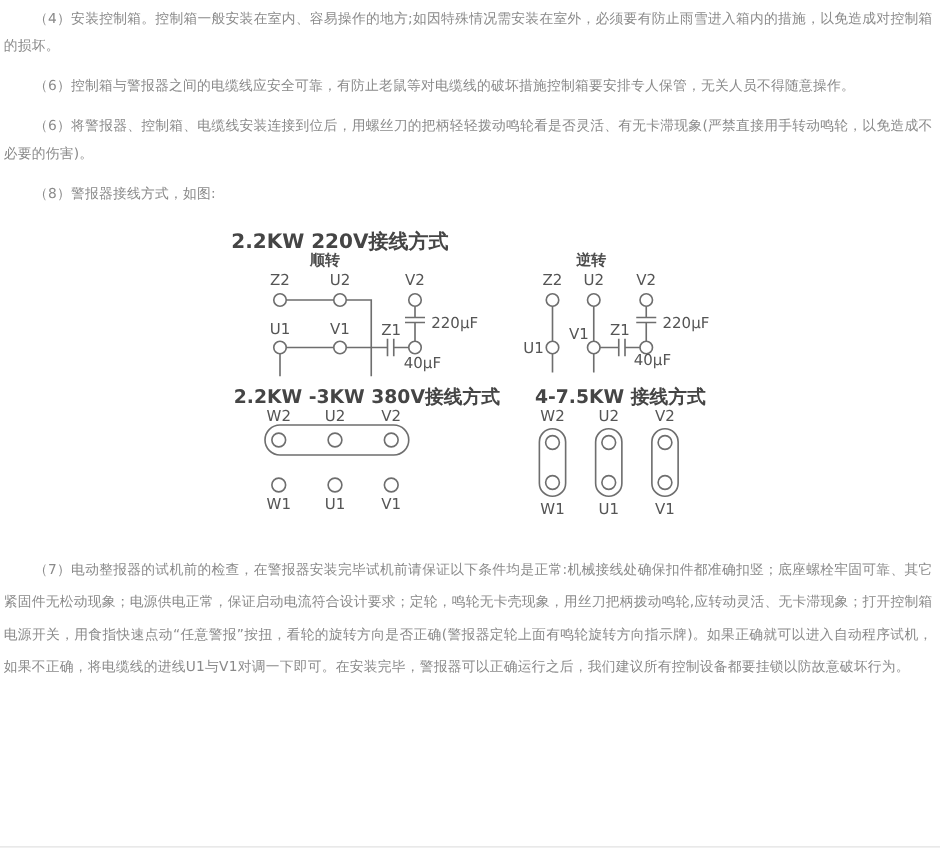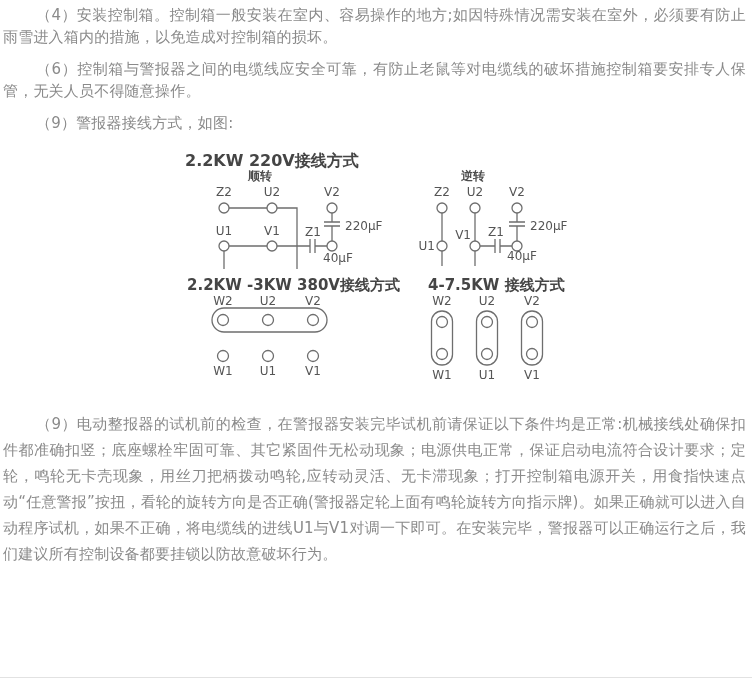--- a/index.html
+++ b/index.html
@@ -8,21 +8,21 @@
     height: 681px;
     background: #ffffff;
     font-family: "DejaVu Sans", "Liberation Sans", sans-serif;
     color: #8a8a8a;
     position: relative;
     overflow: hidden;
   }
   .doc { padding: 4px 6px 0 3px; }
   .para {
     margin: 0 0 10px 0;
-    font-size: 15px;
+    font-size: 11px;
     line-height: 22px;
     text-indent: 2.2em;
     text-align: justify;
     letter-spacing: 0.2px;
   }
   .para.p9 {
     line-height: 26px;
     margin: 0;
   }
   .diagram-wrap { margin: 3px 0 17px 177px; text-align: right; }
@@ -51,21 +51,22 @@
     border-top: 1px solid #e2e2e2;
   }
 </style>
 </head>
 <body>
 
 <div class="doc">
 
   <p class="para">（4）安装控制箱。控制箱一般安装在室内、容易操作的地方;如因特殊情况需安装在室外，必须要有防止雨雪进入箱内的措施，以免造成对控制箱的损坏。</p>
   <p class="para">（6）控制箱与警报器之间的电缆线应安全可靠，有防止老鼠等对电缆线的破坏措施控制箱要安排专人保管，无关人员不得随意操作。</p>
-  <p class="para">（9）警报器接线方式，如图:</p>
+  <p class="para">（6）将警报器、控制箱、电缆线安装连接到位后，用螺丝刀的把柄轻轻拨动鸣轮看是否灵活、有无卡滞现象(严禁直接用手转动鸣轮，以免造成不必要的伤害)。</p>
+  <p class="para">（8）警报器接线方式，如图:</p>
 
   <div class="diagram-wrap">
     <svg width="400" height="250" viewBox="0 0 400 250">
 
       <text class="dtitle big" x="5" y="22">2.2KW 220V接线方式</text>
 
       <g>
         <text class="dlabel bold" x="80" y="36" text-anchor="middle">顺转</text>
 
         <path class="wire" d="M44,64 H117 V125"></path>
@@ -156,17 +157,17 @@
         <circle class="term" cx="352" cy="178" r="5.5"></circle>
         <circle class="term" cx="352" cy="210" r="5.5"></circle>
 
         <text class="dlabel" x="262" y="235" text-anchor="middle">W1</text>
         <text class="dlabel" x="307" y="235" text-anchor="middle">U1</text>
         <text class="dlabel" x="352" y="235" text-anchor="middle">V1</text>
       </g>
     </svg>
   </div>
 
-  <p class="para p9">（9）电动整报器的试机前的检查，在警报器安装完毕试机前请保证以下条件均是正常:机械接线处确保扣件都准确扣竖；底座螺栓牢固可靠、其它紧固件无松动现象；电源供电正常，保证启动电流符合设计要求；定轮，鸣轮无卡壳现象，用丝刀把柄拨动鸣轮,应转动灵活、无卡滞现象；打开控制箱电源开关，用食指快速点动“任意警报”按扭，看轮的旋转方向是否正确(警报器定轮上面有鸣轮旋转方向指示牌)。如果正确就可以进入自动程序试机，如果不正确，将电缆线的进线U1与V1对调一下即可。在安装完毕，警报器可以正确运行之后，我们建议所有控制设备都要挂锁以防故意破坏行为。</p>
+  <p class="para p9">（7）电动整报器的试机前的检查，在警报器安装完毕试机前请保证以下条件均是正常:机械接线处确保扣件都准确扣竖；底座螺栓牢固可靠、其它紧固件无松动现象；电源供电正常，保证启动电流符合设计要求；定轮，鸣轮无卡壳现象，用丝刀把柄拨动鸣轮,应转动灵活、无卡滞现象；打开控制箱电源开关，用食指快速点动“任意警报”按扭，看轮的旋转方向是否正确(警报器定轮上面有鸣轮旋转方向指示牌)。如果正确就可以进入自动程序试机，如果不正确，将电缆线的进线U1与V1对调一下即可。在安装完毕，警报器可以正确运行之后，我们建议所有控制设备都要挂锁以防故意破坏行为。</p>
 
 </div>
 
 <div class="divider"></div>
 
 </body></html>

